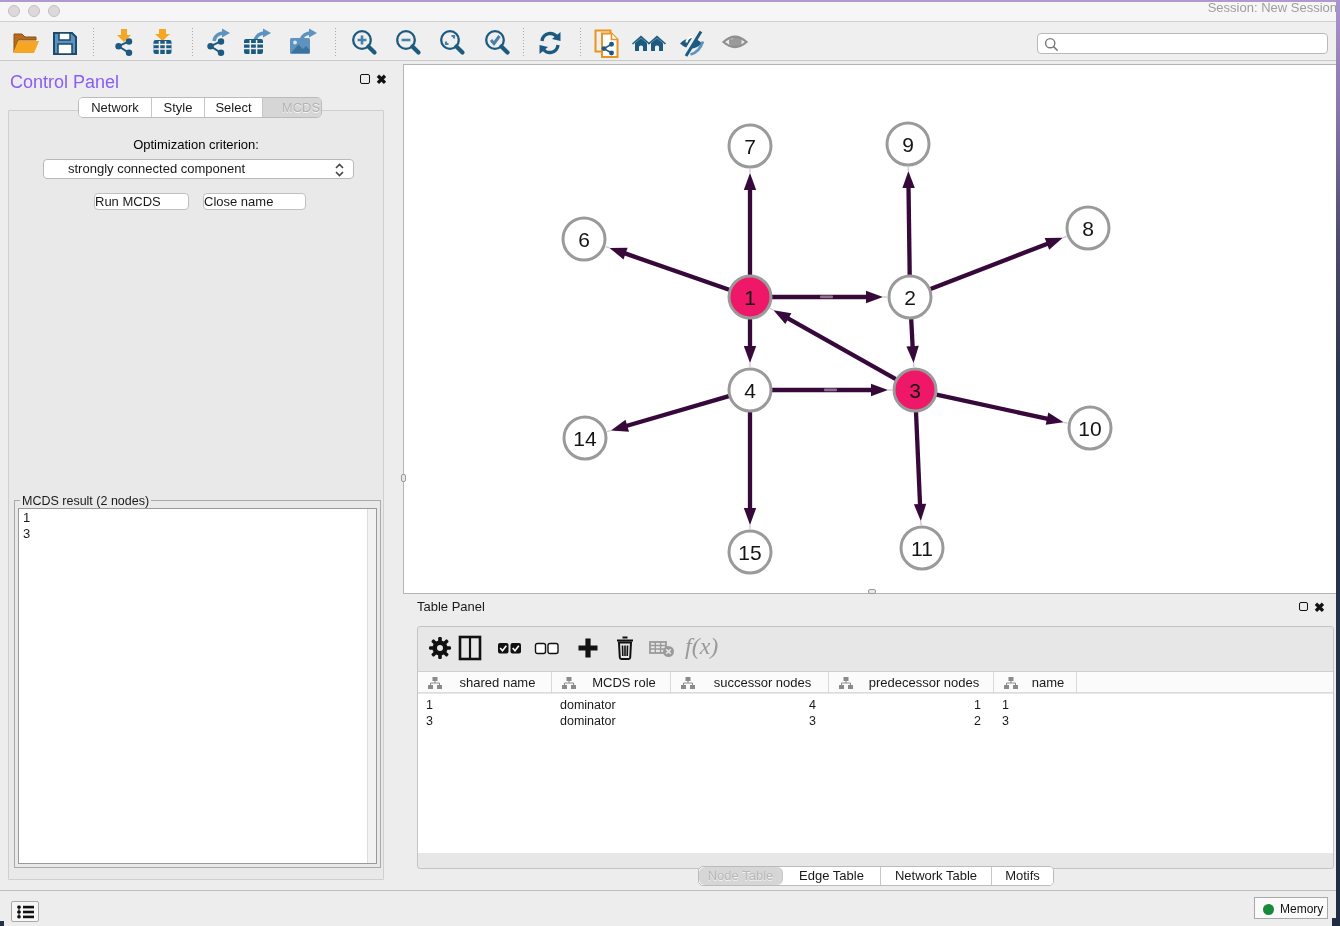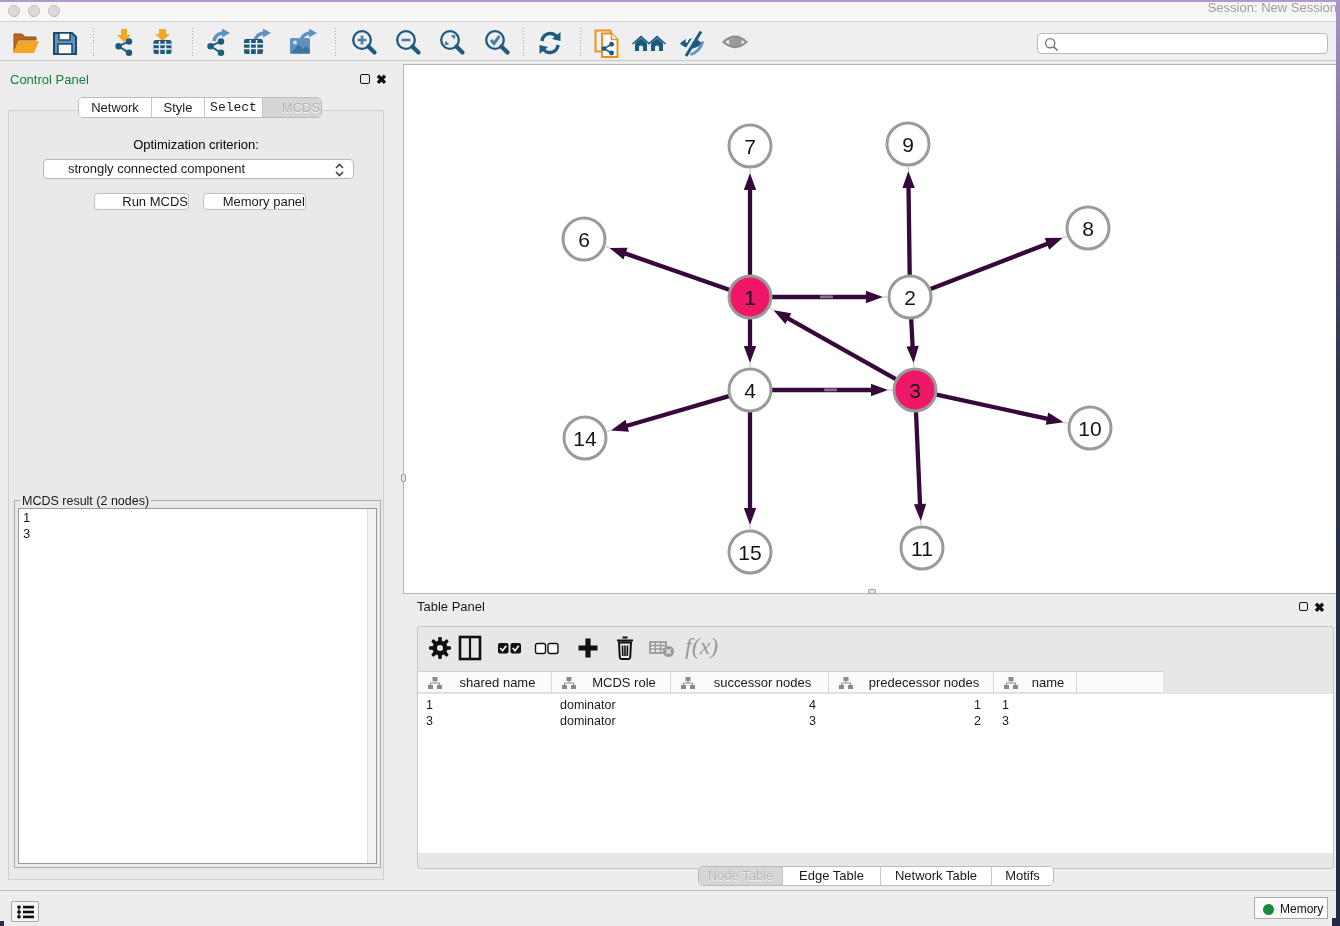--- a/index.html
+++ b/index.html
@@ -20,36 +20,36 @@
 #title-text { width:100%; text-align:right; top:0; font-size:13px; color:#9d9d9d; }
 
 #toolbar { left:0; top:22px; width:1337px; height:39px; background:#efefef; border-bottom:1px solid #c9c9c9; }
 .tbsep { position:absolute; top:6px; width:1px; height:28px;
   background-image:linear-gradient(#aaa 33%, rgba(255,255,255,0) 0%);
   background-size:1px 3px; background-repeat:repeat-y; }
 .ticon { position:absolute; top:5px; }
 #searchbox { left:1037px; top:11px; width:291px; height:21px; background:#fff;
   border:1px solid #b9b9b9; border-radius:4px; }
 
-#cp-title { left:10px; top:72px; font-size:13px; color:#15803d; }
+#cp-title { left:10px; top:72px; font-size:18px; color:#8b5cf6; }
 #cp-max { left:360px; top:74px; width:10px; height:10px; border:1.5px solid #111; border-radius:2px; }
 #cp-close { left:376px; top:72px; font-size:13px; color:#111; font-weight:bold; }
 #cp-panel { left:8px; top:110px; width:376px; height:770px; background:#e9e9e9;
   border:1px solid #cfcfcf; border-radius:1px; }
 #tabstrip { left:78px; top:97px; width:244px; height:21px; background:#fff;
   border:1px solid #bbb; border-radius:5px; overflow:hidden; display:flex; }
 .tab { height:100%; font-size:13px; color:#1a1a1a; text-align:center; line-height:19px;
   border-right:1px solid #c6c6c6; background:#fff; }
 .tab:last-child { border-right:none;padding-left:18px; }
 #opt-label { left:0px; top:137px; width:392px; text-align:center; font-size:13px; color:#000000; }
 #dropdown { left:43px; top:159px; width:311px; height:20px; background:#fff;
   border:1px solid #b9b9b9; border-radius:4px; font-size:13px; color:#1a1a1a;
   line-height:18px; padding-left:24px; }
 .btn { position:absolute; height:17px; background:#fff; border:1px solid #c0c0c0;
-  border-radius:4px; font-size:13px; color:#1a1a1a; text-align:right; line-height:15px; }
+  border-radius:4px; font-size:13px; color:#1a1a1a; text-align:left; line-height:15px; }
 
 #fieldset { left:14px; top:500px; width:367px; height:368px; border:1px solid #a9a9a9; }
 #fieldset-label { left:20px; top:494px; font-size:12.5px; color:#1a1a1a; background:#e9e9e9; padding:0 2px; }
 #mcds-white { left:18px; top:508px; width:359px; height:356px; background:#fff; border:1px solid #999;
   font-size:13px; color:#1a1a1a; padding:1px 0 0 4px; line-height:16px; }
 #mcds-sb { left:367px; top:509px; width:9px; height:354px; background:#f2f2f2; border-left:1px solid #ddd; }
 
 #netwin { left:403px; top:64px; width:934px; height:530px; background:#fff;
   border:1px solid #b4b4b4; }
 #netwin-tb { left:0; top:0; width:932px; height:22px;
@@ -58,21 +58,21 @@
 #net-grip { left:464px; top:524px; width:8px; height:5px; background:#e8e8e8;
   border:1px solid #9a9a9a; border-radius:2px; }
 #net-grip-l { left:-3px; top:409px; width:5px; height:8px; background:#e8e8e8;
   border:1px solid #9a9a9a; border-radius:2px; }
 
 #tp-title { left:417px; top:599px; font-size:13px; color:#1a1a1a; }
 #tp-max { left:1299px; top:602px; width:9px; height:9px; border:1.5px solid #111; border-radius:2px; }
 #tp-close { left:1314px; top:600px; font-size:13px; color:#111; font-weight:bold; }
 #tp-box { left:417px; top:626px; width:917px; height:243px; background:#e7e7e7;
   border:1px solid #c4c4c4; border-radius:3px; }
-#tp-header { left:0px; top:44px; width:745px; height:22px; background:#fbfbfb;
+#tp-header { left:0px; top:44px; width:915px; height:22px; background:#fbfbfb;
   border-top:1px solid #cfcfcf; border-bottom:1px solid #dcdcdc; }
 .hcell { position:absolute; top:0; height:22px; border-right:1px solid #d9d9d9;
   font-size:13px; color:#1a1a1a; text-align:center; padding-left:26px; line-height:21px; }
 #tp-white { left:0px; top:67px; width:915px; height:159px; background:#fff; font-size:12.5px; color:#1a1a1a; }
 .trow { position:absolute; left:0; width:915px; height:16px; line-height:16px; }
 .tcell { position:absolute; top:0; height:16px; }
 
 #bt-strip { left:698px; top:866px; height:20px; background:#fff; border:1px solid #bbb;
   border-radius:5px; overflow:hidden; display:flex; }
 .btab { height:100%; font-size:13px; color:#1a1a1a; text-align:center; line-height:18px;
@@ -226,32 +226,32 @@
     </div>
   </div>
 
 <div class="abs" id="cp-title">Control Panel</div>
 <div class="abs" id="cp-max"></div>
 <div class="abs" id="cp-close">✖</div>
 <div class="abs" id="cp-panel"></div>
 <div class="abs" id="tabstrip">
   <div class="tab" style="width:73px;">Network</div>
   <div class="tab" style="width:53px;">Style</div>
-  <div class="tab" style="width:58px;font-family:Liberation Mono, monospace;">Select</div>
+  <div class="tab" style="width:58px;">Select</div>
   <div class="tab" style="width:58px;background:#d6d6d6;color:#b4b4b4;text-shadow:0 1px 0 #f4f4f4;">MCDS</div>
 </div>
 <div class="abs" id="opt-label">Optimization criterion:</div>
 <div class="abs" id="dropdown">strongly connected component
   <svg class="abs" style="right:8px;top:3px;" width="11" height="14" viewBox="0 0 11 14">
     <path d="M2 5 L5.5 1.4 L9 5" fill="none" stroke="#444" stroke-width="1.6"></path>
     <path d="M2 9 L5.5 12.6 L9 9" fill="none" stroke="#444" stroke-width="1.6"></path>
   </svg>
 </div>
 <div class="btn" style="left:94px; top:193px; width:95px;">Run MCDS</div>
-<div class="btn" style="left:203px; top:193px; width:103px;">Memory panel</div>
+<div class="btn" style="left:203px; top:193px; width:103px;">Close name</div>
 <div class="abs" id="fieldset"></div>
 <div class="abs" id="fieldset-label">MCDS result (2 nodes)</div>
 <div class="abs" id="mcds-white">1<br>3</div>
 <div class="abs" id="mcds-sb"></div>
 
 <div class="abs" id="netwin">
   <svg class="abs" style="left:0;top:23px;" width="932" height="501" font-family="&quot;Liberation Sans&quot;, sans-serif">
   <line x1="346.0" y1="85.0" x2="346.0" y2="81.0" stroke="#cfc3d0" stroke-width="1.3"></line>
   <line x1="346.0" y1="187.0" x2="346.0" y2="100.0" stroke="#37093a" stroke-width="4.3"></line>
   <polygon points="346.0,85.0 352.2,102.0 339.8,102.0" fill="#37093a"></polygon>
@@ -414,21 +414,21 @@
       <div class="trow" style="top:19px;">
         <div class="tcell" style="left:8px;width:120px;">3</div>
         <div class="tcell" style="left:142px;width:100px;">dominator</div>
         <div class="tcell" style="left:253px;width:145px;text-align:right;">3</div>
         <div class="tcell" style="left:411px;width:152px;text-align:right;">2</div>
         <div class="tcell" style="left:584px;width:70px;">3</div>
       </div>
     </div>
   </div>
 <div class="abs" id="bt-strip">
-  <div class="btab" style="width:84px;background:#d6d6d6;color:#b8b8b8;text-shadow:0 1px 0 #f2f2f2;">Node Table</div>
+  <div class="btab" style="width:84px;background:#d6d6d6;color:#b8b8b8;text-shadow:0 1px 0 #f2f2f2;border-radius:6px;">Node Table</div>
   <div class="btab" style="width:98px;text-align:center;">Edge Table</div>
   <div class="btab" style="width:111px;">Network Table</div>
   <div class="btab" style="width:61px;">Motifs</div>
 </div>
 
 <div class="abs" id="statusbar"></div>
 <div class="abs" id="listbtn">
     <svg style="position:absolute;left:5px;top:3px;" width="17" height="14" viewBox="0 0 17 14">
       <path d="M2 2 L2 12" stroke="#111" stroke-width="1"></path>
       <rect x="0.2" y="0.5" width="3.6" height="3.2" rx="1.4" fill="#111"></rect>

